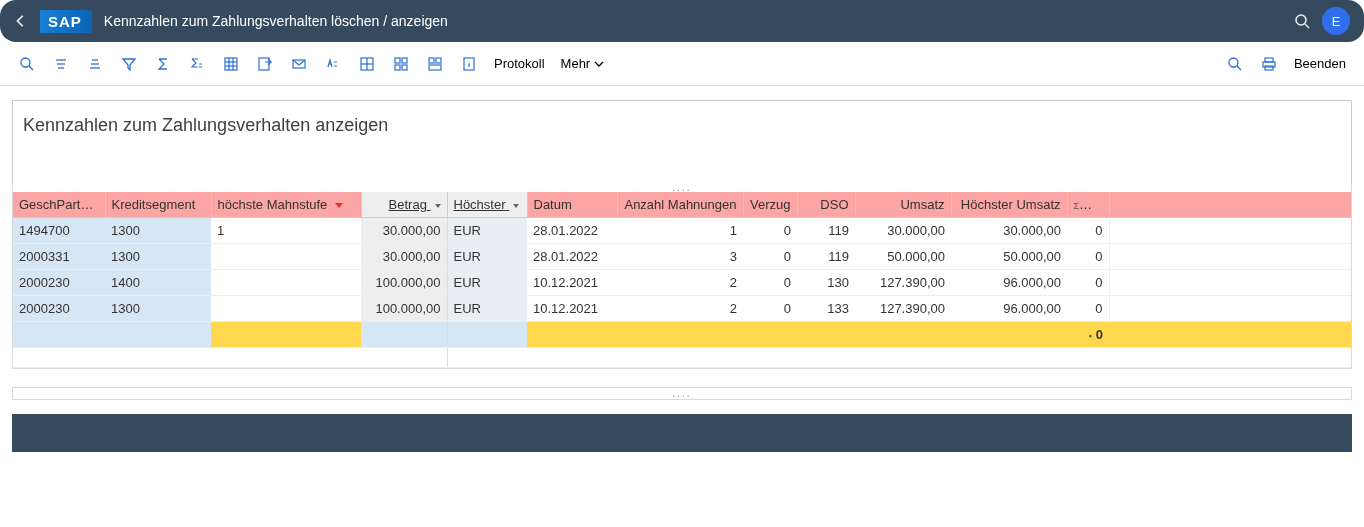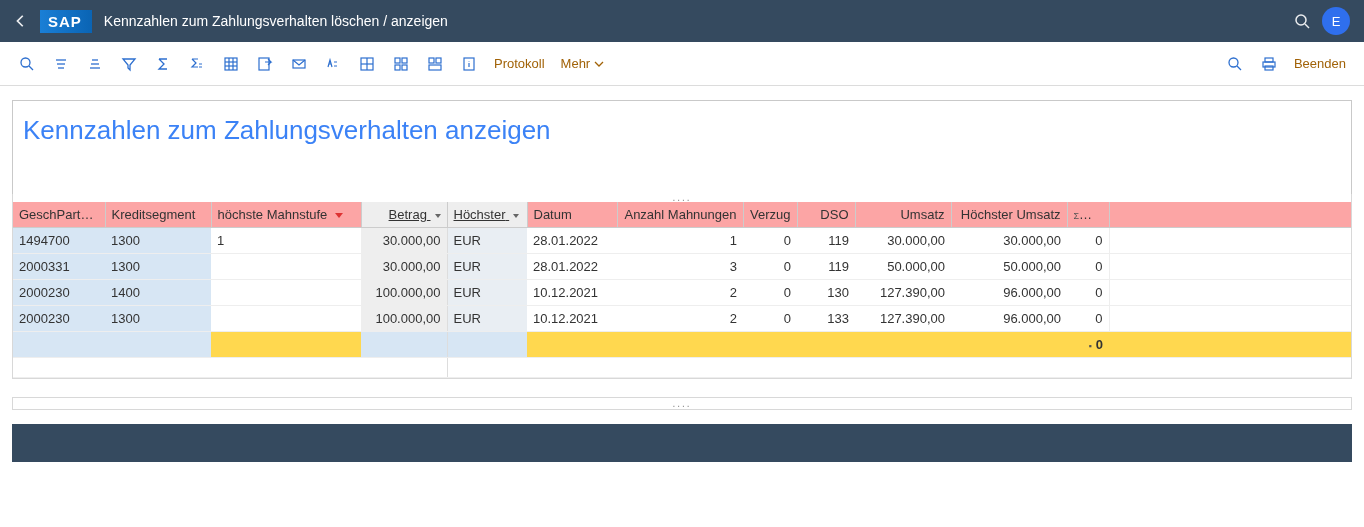--- a/index.html
+++ b/index.html
@@ -7,20 +7,21 @@
 
     
     .header {
       background: #354a5f;
       height: 42px;
       display: flex;
       align-items: center;
       padding: 0 14px;
       gap: 12px;
       color: #fff;
+      border-radius: 16px;
     }
     .header .back-icon { color: #fff; opacity: .9; cursor: pointer; }
     .header .sap-logo {
       background: linear-gradient(90deg, #1a7fd6, #0a64b4);
       color: #fff;
       font-weight: 700;
       font-size: 15px;
       padding: 3px 10px 3px 8px;
       letter-spacing: 1px;
     }
@@ -35,30 +36,30 @@
 
     
     .toolbar {
       height: 44px;
       border-bottom: 1px solid #dcdcdc;
       display: flex; align-items: center;
       padding: 0 18px; gap: 16px;
       color: #2d6fcf;
     }
     .toolbar .tb-icon { width: 18px; height: 18px; cursor: pointer; display: inline-flex; align-items: center; justify-content: center; }
-    .toolbar .link-btn { color: #a16207; cursor: pointer; font-size: 13px; display: inline-flex; align-items: center; gap: 4px; }
+    .toolbar .link-btn { color: #000000; cursor: pointer; font-size: 13px; display: inline-flex; align-items: center; gap: 4px; }
     .toolbar .spacer { flex: 1; }
 
     
     .content { padding: 14px 12px 0 12px; }
     .title-box {
       border: 1px solid #c9c9c9;
       padding: 14px 10px 48px 10px;
-      font-size: 26px;
-      color: #3b82f6;
+      font-size: 18px;
+      color: #404040;
     }
 
     
     .table-wrapper { border: 1px solid #d8d8d8; border-top: none; margin-top: -1px; }
     .table-header-handle {
       text-align:center; color:#888; font-size:10px; line-height:8px;
       letter-spacing: 2px; cursor: row-resize; background:#fff;
     }
     table.grid { border-collapse: collapse; width: 100%; table-layout: fixed; }
     .grid th, .grid td {

